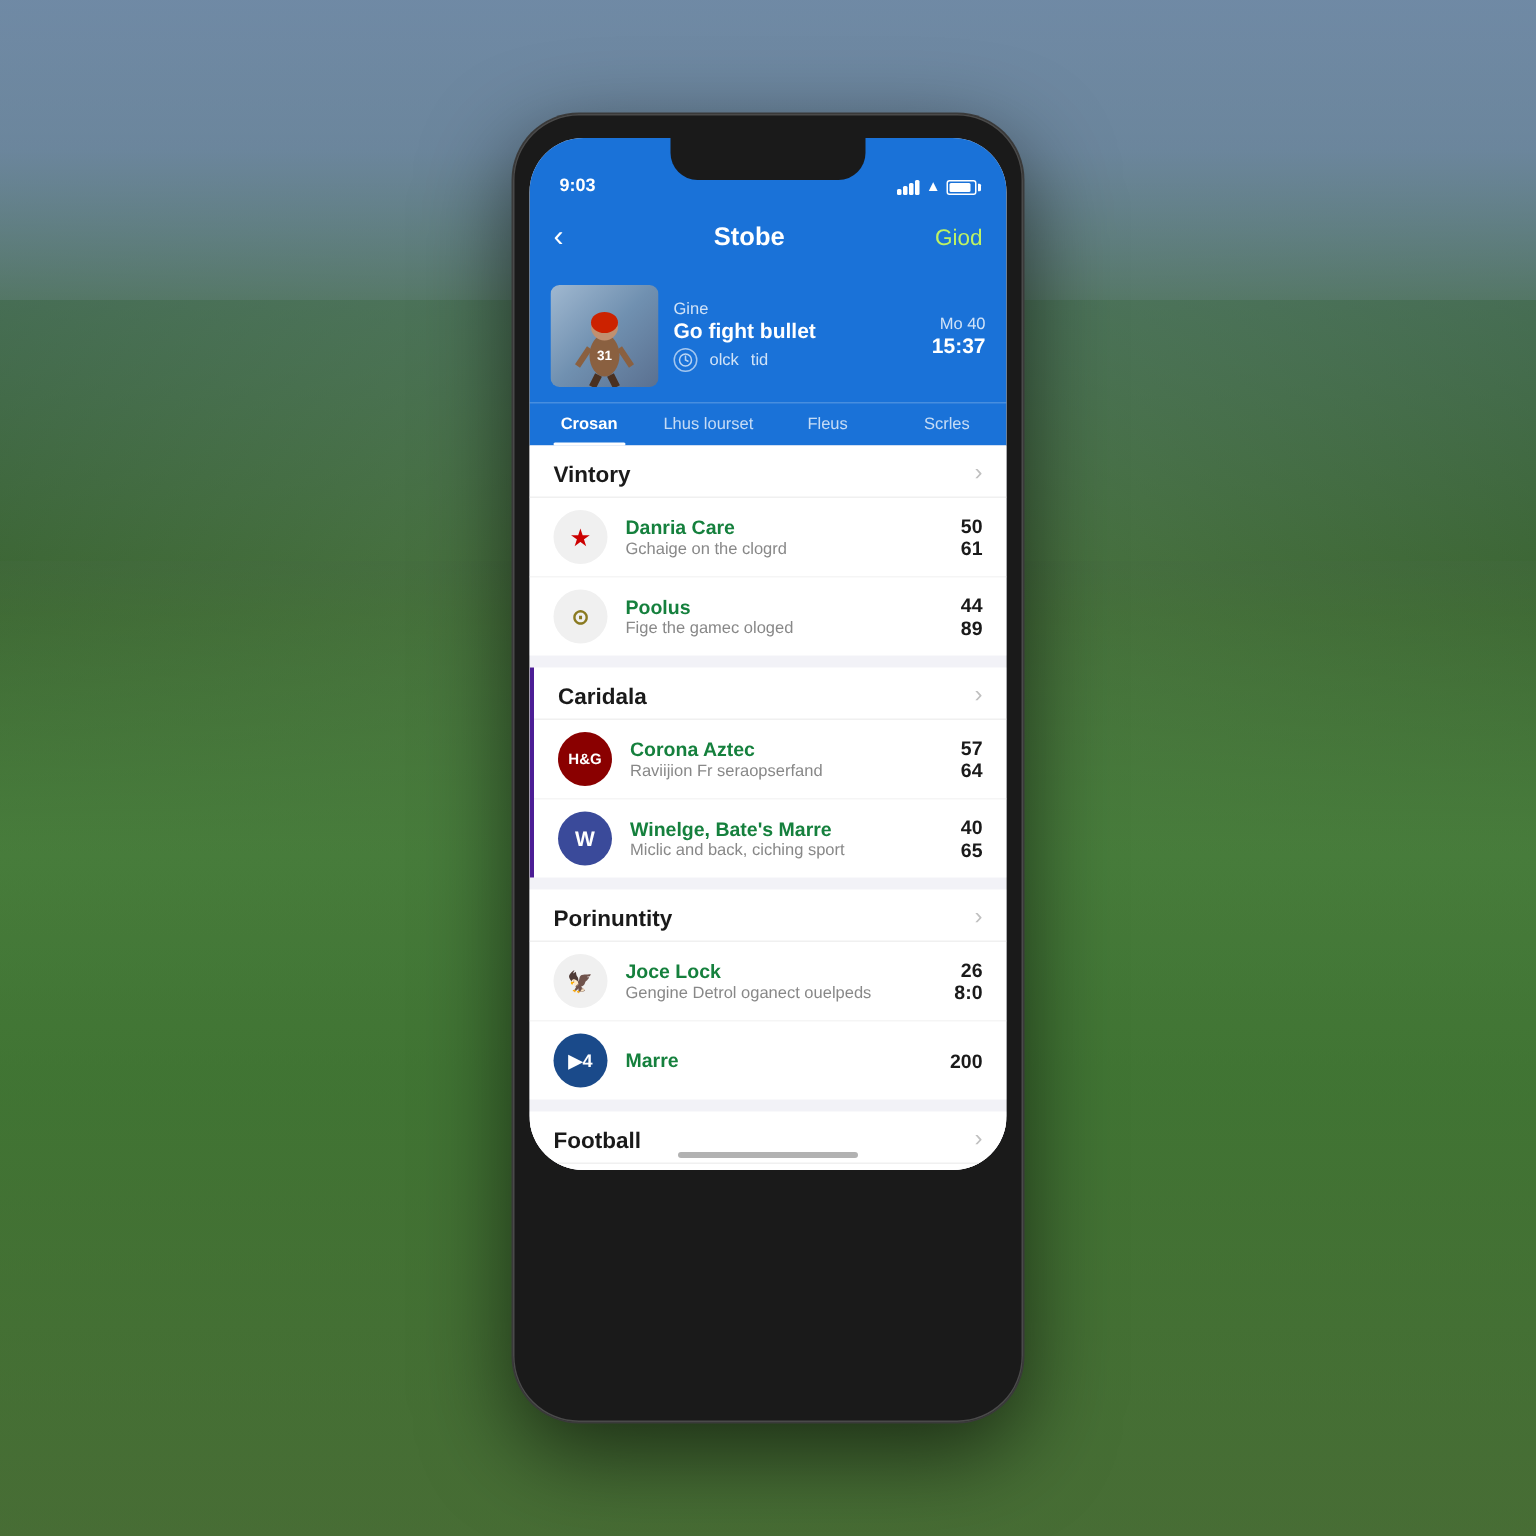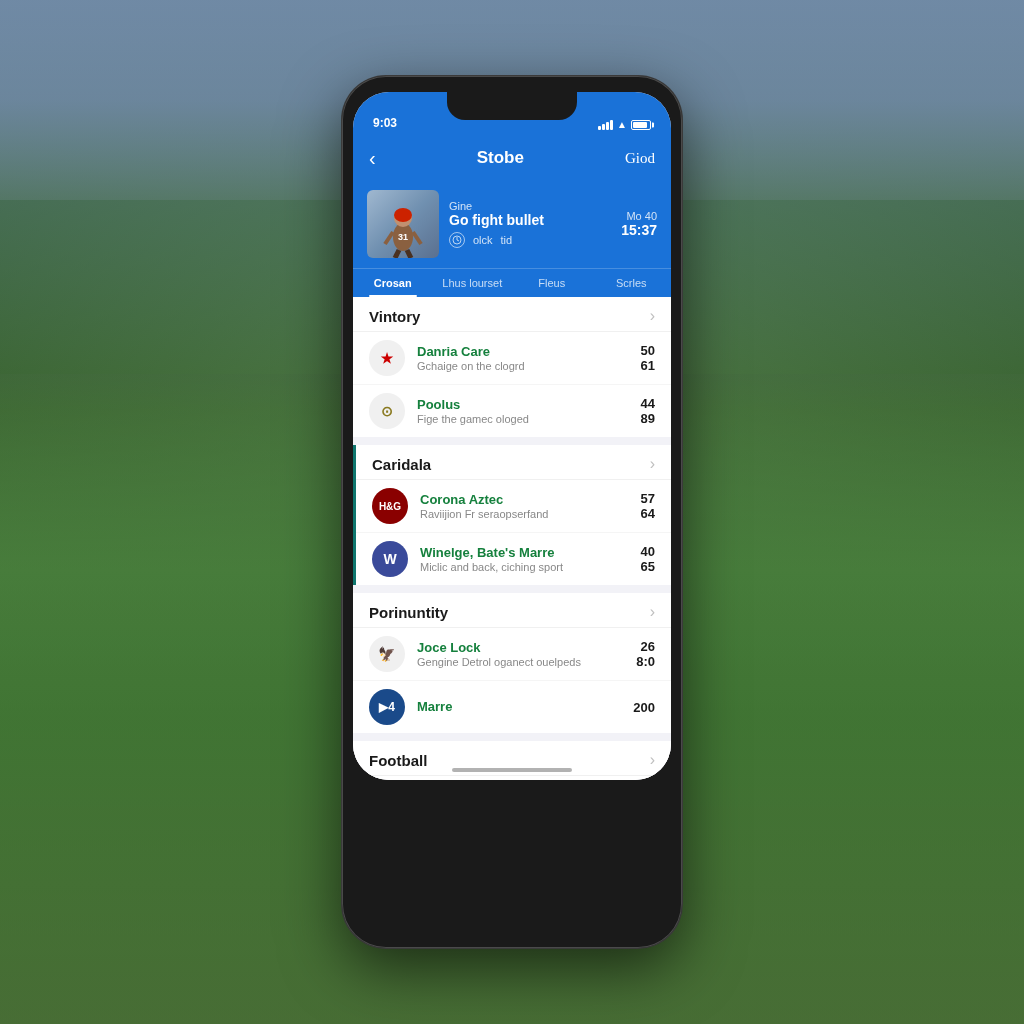--- a/index.html
+++ b/index.html
@@ -215,24 +215,23 @@
       font-weight: 300;
     }
 
     .nav-title {
       color: white;
       font-size: 17px;
       font-weight: 600;
     }
 
     .nav-action {
-      color: #ffffff;
+      color: #bef264;
       font-size: 15px;
       font-weight: 400;
-      font-family: Liberation Serif, serif;
     }
 
     
     .hero-card {
       background: #1a72d8;
       padding: 10px 14px;
       display: flex;
       align-items: center;
       gap: 10px;
     }
@@ -457,21 +456,21 @@
 
     
     .logo-arrow {
       background: #1a4a8a;
       color: white;
       font-size: 12px;
     }
 
     
     .red-accent {
-      border-left: 3px solid #0f766e;
+      border-left: 3px solid #4c1d95;
     }
 
     .home-indicator {
       position: absolute;
       bottom: 8px;
       left: 50%;
       transform: translateX(-50%);
       width: 120px;
       height: 4px;
       background: rgba(0,0,0,0.3);

